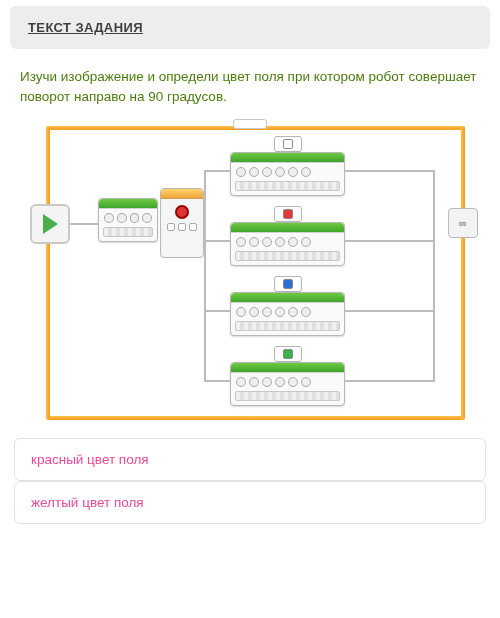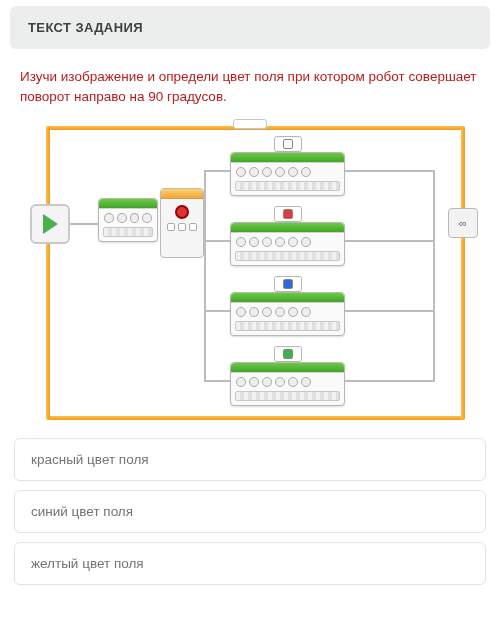--- a/index.html
+++ b/index.html
@@ -14,26 +14,27 @@
     background: #eceded;
     border-radius: 6px;
     padding: 14px 18px;
     margin: 6px 10px 0 10px;
   }
   .header h2 {
     font-size: 13px;
     font-weight: 700;
     letter-spacing: 0.4px;
     color: #3d3f41;
+    text-decoration: underline;
   }
   .question {
     padding: 18px 20px 10px 20px;
     font-size: 13.5px;
     line-height: 1.45;
-    color: #b91c1c;
+    color: #4d7c0f;
   }
   .diagram-wrap {
     padding: 0 10px 8px 10px;
   }
   .diagram {
     position: relative;
     width: 100%;
     height: 310px;
     border-radius: 4px;
     background: #fff;
@@ -115,22 +116,22 @@
   
   .end {
     position:absolute; right:12px; top:92px; width:30px; height:30px;
     background:#f3f3f3; border:1px solid #b9b9b9; border-radius:4px;
     display:flex;align-items:center;justify-content:center;font-size:11px;color:#666;
   }
   
   .options { padding: 4px 14px 0 14px; }
   .option {
     border:1px solid #e2e2e2; border-radius:6px;
-    padding:13px 16px; margin-bottom:9px;
-    font-size:13.5px; color:#737373; cursor:pointer;
+    padding:13px 16px; 
+    font-size:13.5px; color:#ec4899; cursor:pointer;
     background:#fff;
   }
 </style>
 </head>
 <body>
 
 <div class="header">
   <h2>ТЕКСТ ЗАДАНИЯ</h2>
 </div>
 
@@ -243,15 +244,14 @@
 
     <div class="seq" style="left:194px; top:54px; width:2px; height:212px;"></div>
     <div class="seq" style="left:423px; top:54px; width:2px; height:212px;"></div>
 
     <div class="end">∞</div>
   </div>
 </div>
 
 <div class="options">
   <div class="option">красный цвет поля</div>
-  <div class="option">синий цвет поля</div>
   <div class="option">желтый цвет поля</div>
 </div>
 
 </body></html>

